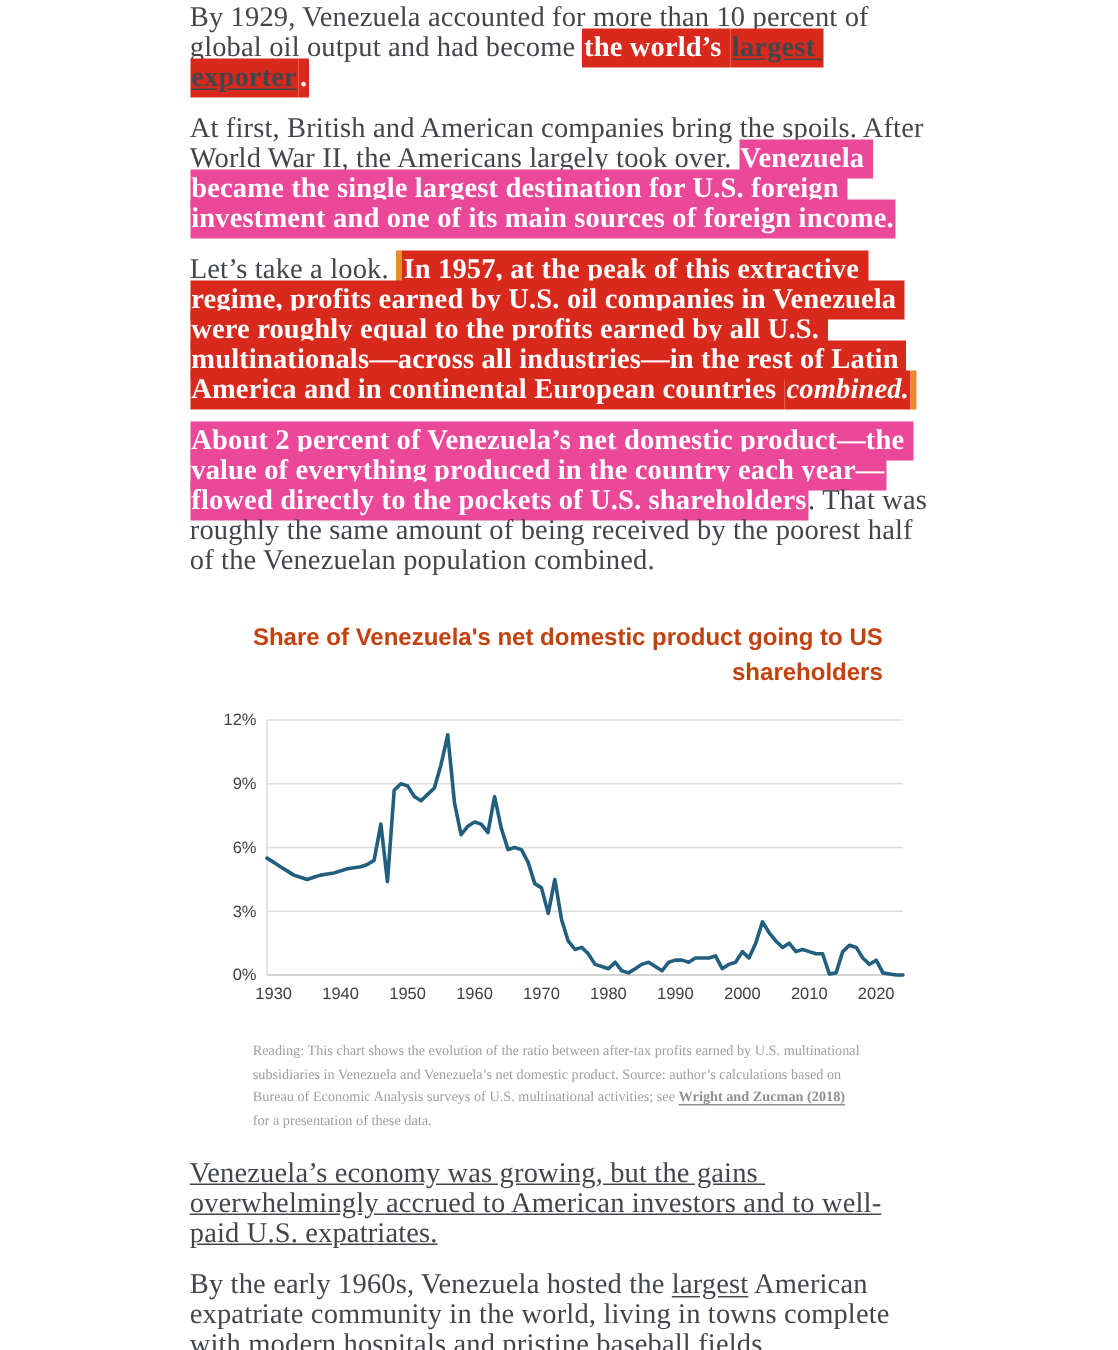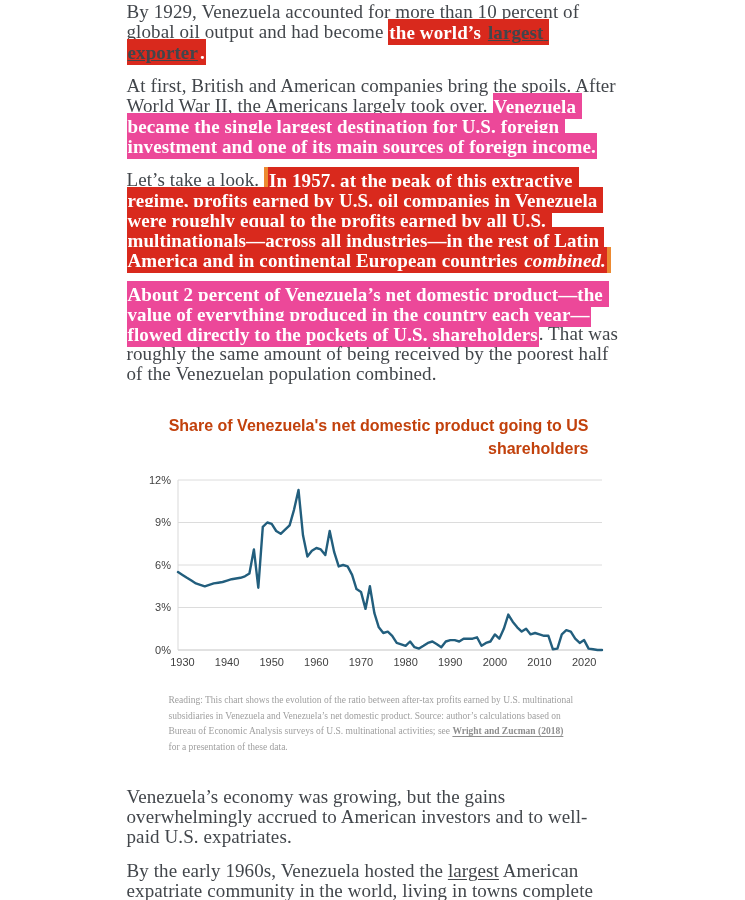--- a/index.html
+++ b/index.html
@@ -37,21 +37,21 @@
     font-size:16px;line-height:23px;font-weight:700;color:#c2410c;
     text-align:right;max-width:432px;margin:0 auto 10px auto;
   }
   .chart-wrap{width:470px;margin:0 auto;}
   .axis-label{font:11px "Liberation Sans","DejaVu Sans",sans-serif;fill:#3f3f3f;}
   .caption{
     font-size:9.5px;line-height:15.5px;color:#9e9e9e;
     text-align:left;width:408px;margin:14px auto 0 auto;
   }
   .caption a.seg{font-weight:700;color:#8f8f8f;}
-  .after-chart{margin-top:32px;}
+  .after-chart{margin-top:17px;text-decoration:underline;}
 </style>
 </head>
 <body>
 
 <div class="content">
 
   <p class="para"><span class="seg seg-plain">By 1929, Venezuela accounted for more than 10 percent of global oil output and had become </span><span class="seg seg-red">the world’s </span><a class="seg seg-red-link">largest exporter</a><span class="seg seg-red">.</span></p>
   <p class="para"><span class="seg seg-plain">At first, British and American companies bring the spoils. After World War II, the Americans largely took over. </span><span class="seg seg-black">Venezuela became the single largest destination for U.S. foreign investment and one of its main sources of foreign income.</span></p>
   <p class="para"><span class="seg seg-plain">Let’s take a look. </span><span class="seg seg-cap"></span><span class="seg seg-red">In 1957, at the peak of this extractive regime, profits earned by U.S. oil companies in Venezuela were roughly equal to the profits earned by all U.S. multinationals—across all industries—in the rest of Latin America and in continental European countries </span><span class="seg seg-red-italic">combined.</span><span class="seg seg-cap"></span></p>
   <p class="para"><span class="seg seg-black">About 2 percent of Venezuela’s net domestic product—the value of everything produced in the country each year—flowed directly to the pockets of U.S. shareholders</span><span class="seg seg-plain">. That was roughly the same amount of being received by the poorest half of the Venezuelan population combined.</span></p>

